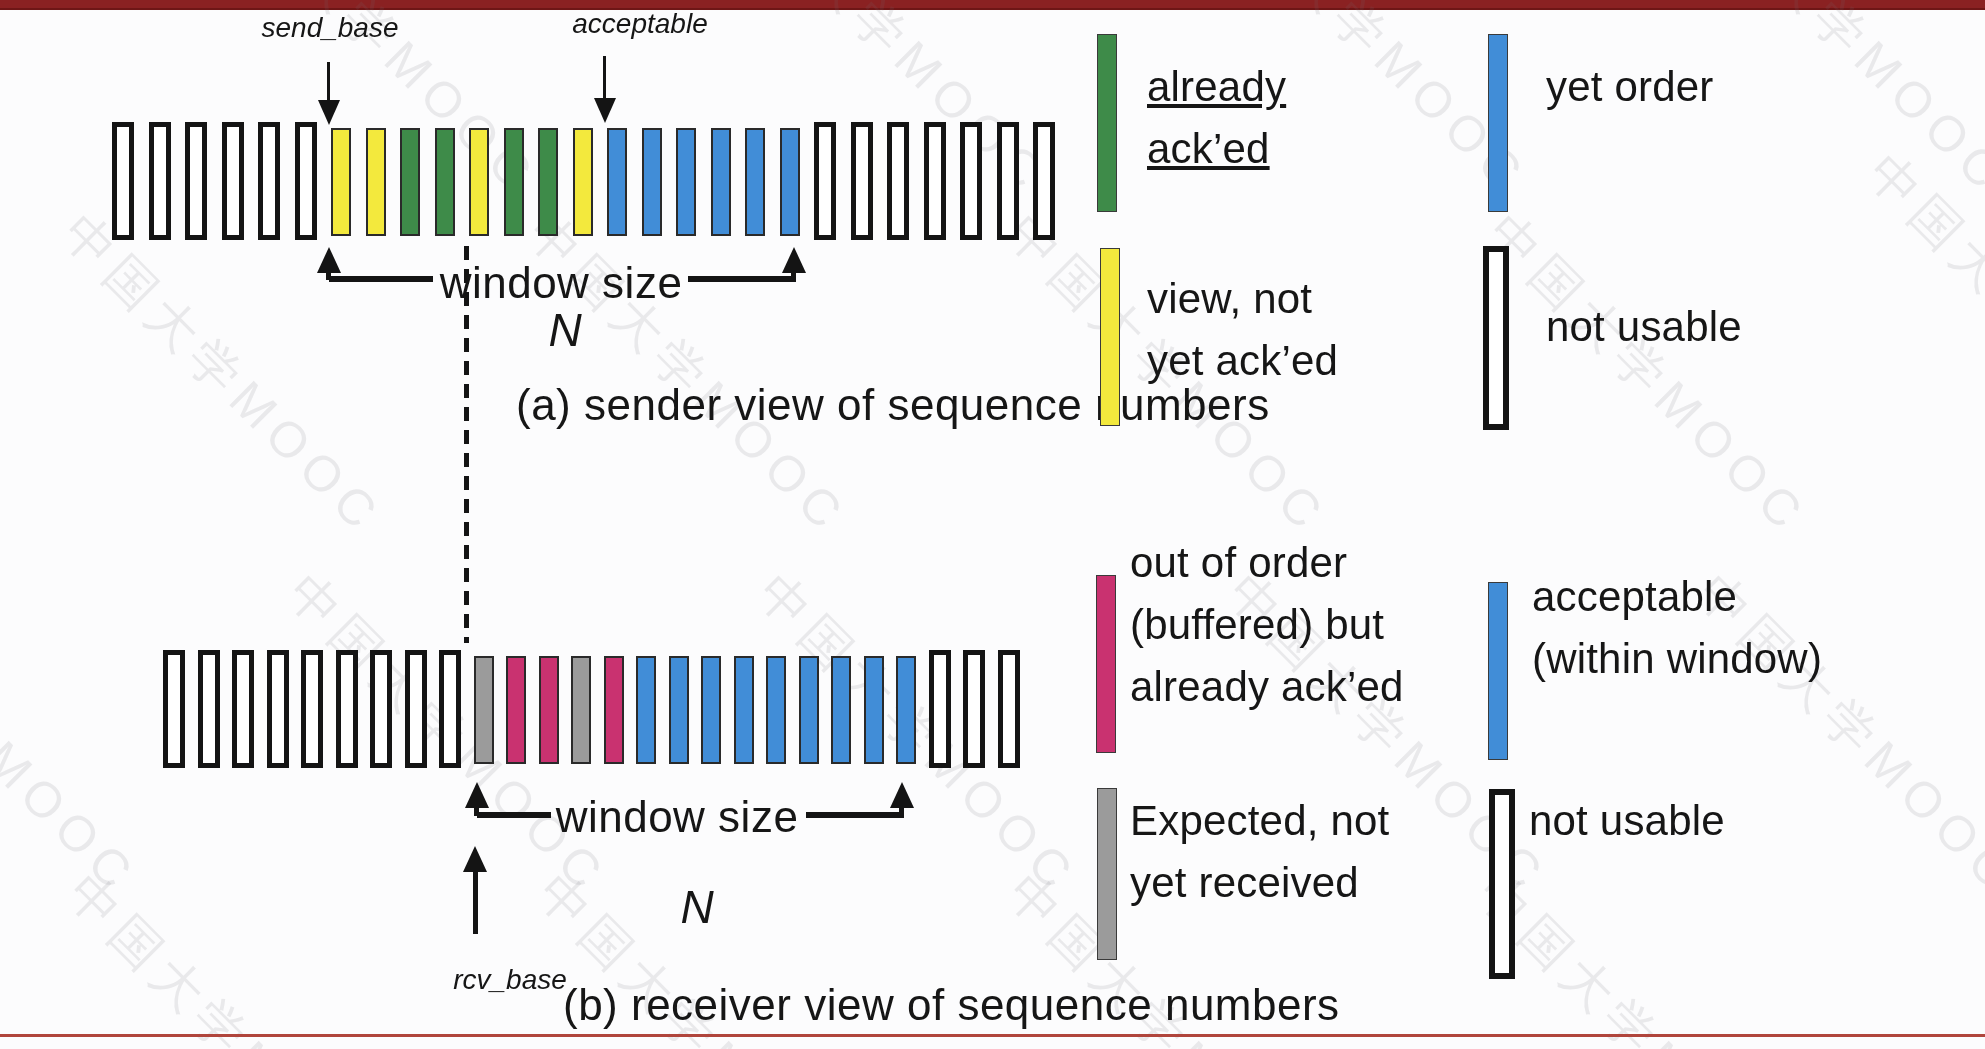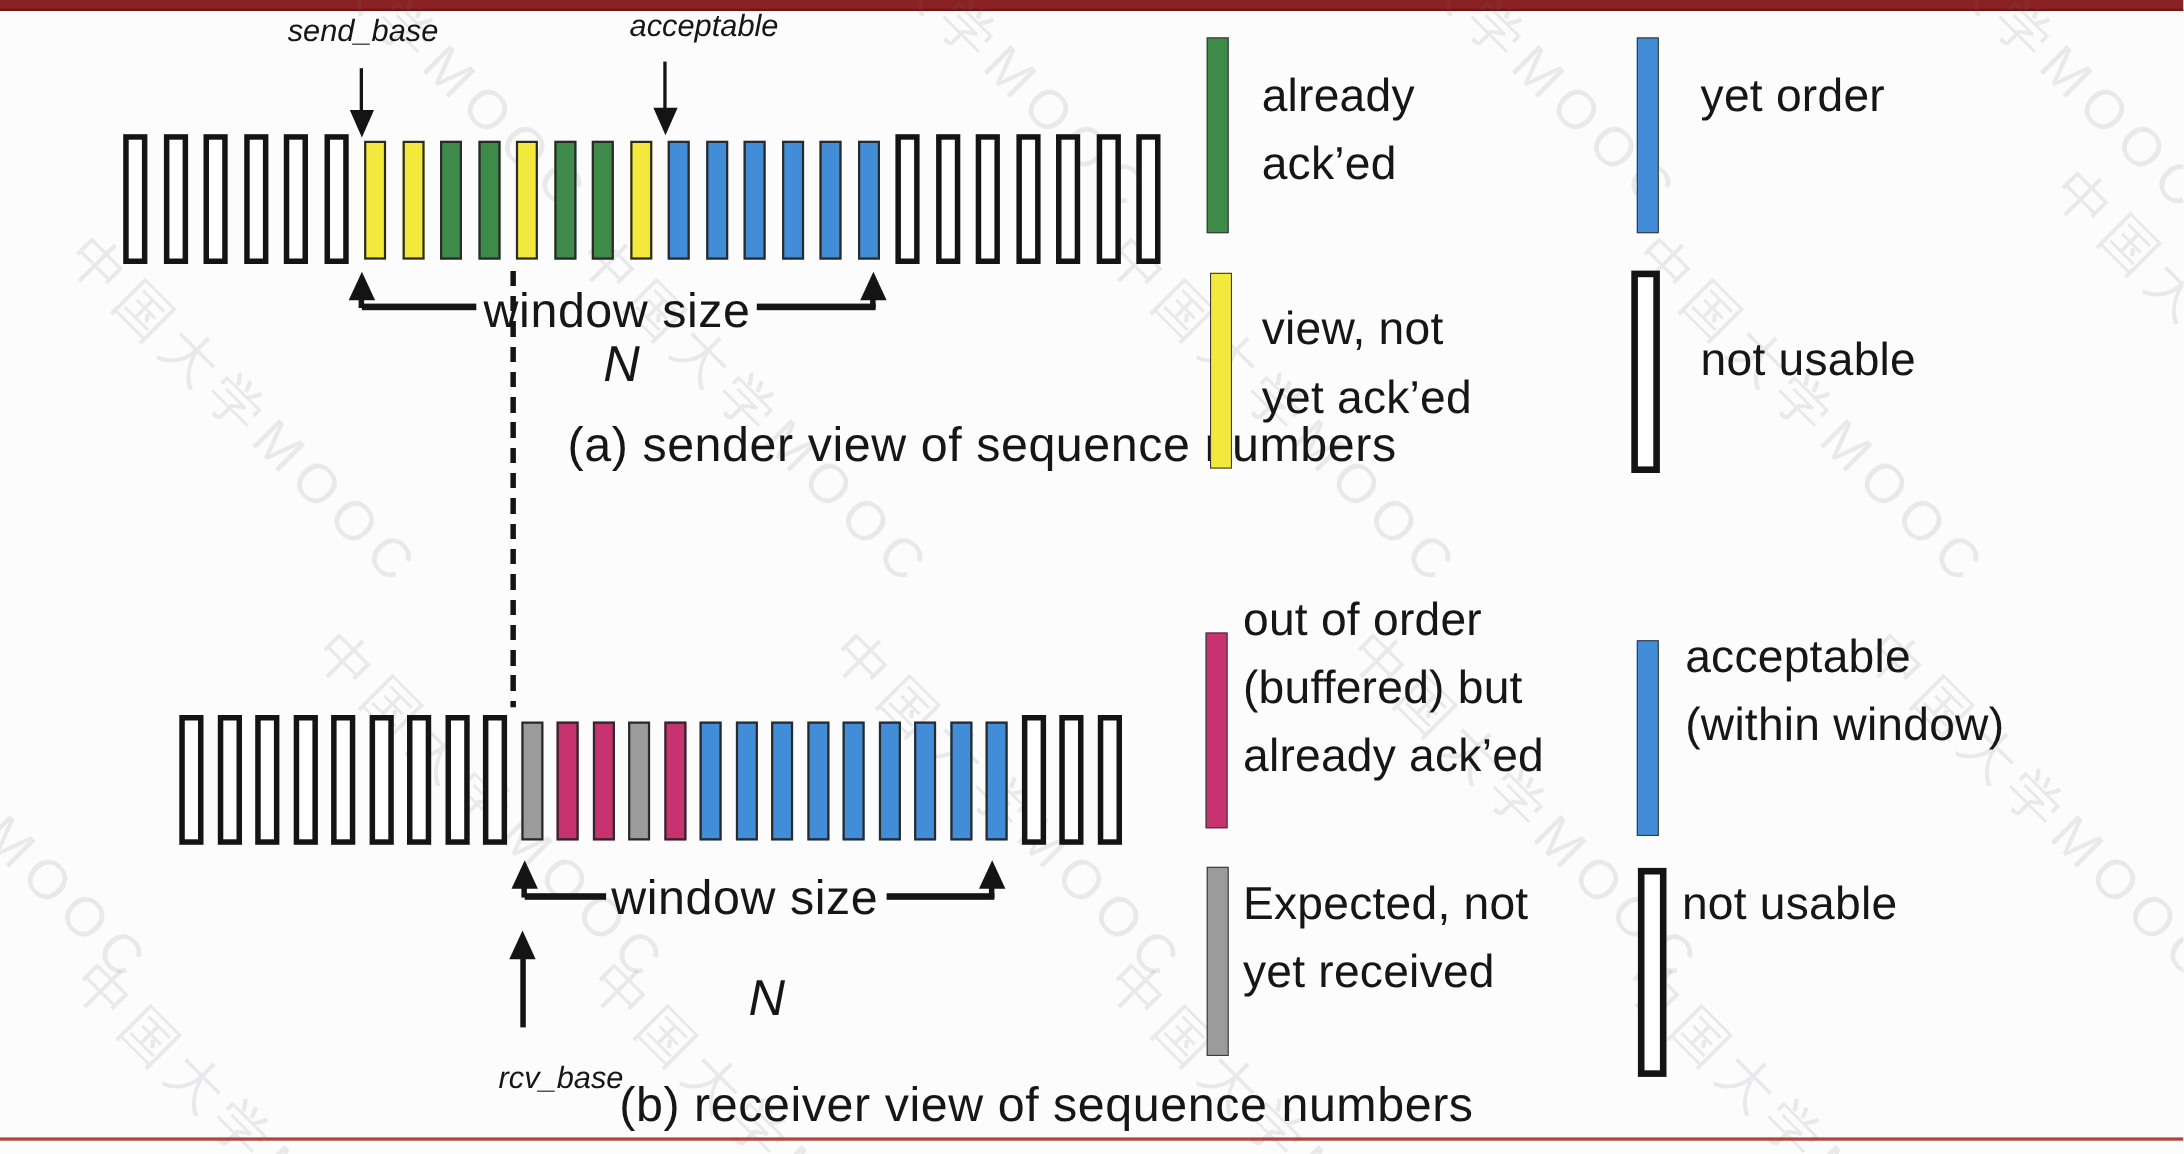--- a/index.html
+++ b/index.html
@@ -168,21 +168,21 @@
   <div class="head-up" style="left:890px; top:782px;"></div>
   <div class="nlbl" style="left:657px; top:880px; width:80px;">N</div>
 
   <div class="head-up" style="left:463px; top:846px;"></div>
   <div class="vline" style="left:473px; top:868px; height:66px; width:5px;"></div>
   <div class="lbl" style="left:400px; top:948px; width:220px;margin-top:16px;">rcv_base</div>
 
   <div class="cap" style="left:563px; top:980px;">(b) receiver view of sequence numbers</div>
 
   <div class="sw sw-g" style="left:1097px; top:34px;"></div>
-  <div class="lg-text" style="left:1147px; top:56px;">
+  <div class="lg-text" style="left:1147px; top:56px;text-decoration:underline;">
     <div>already</div>
     <div>ack’ed</div>
   </div>
 
   <div class="sw sw-b" style="left:1488px; top:34px;"></div>
   <div class="lg-text" style="left:1546px; top:56px;">
     <div>yet order</div>
   </div>
 
   <div class="sw sw-y" style="left:1100px; top:248px;"></div>

